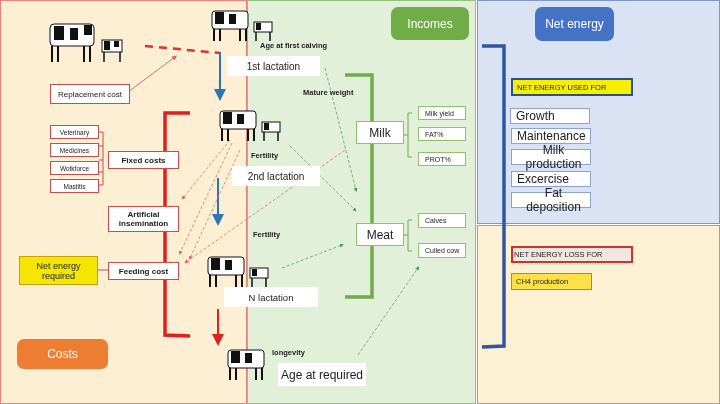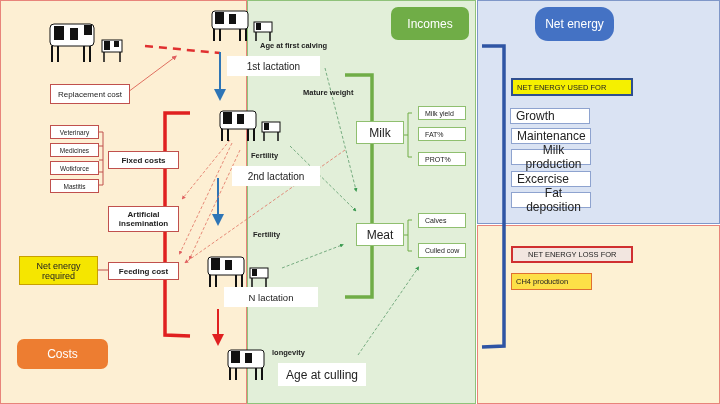--- a/index.html
+++ b/index.html
@@ -140,33 +140,33 @@
 <div class="label" style="left:251px;top:151px;">Fertility</div>
 <div class="box" style="left:232px;top:166px;width:88px;height:20px;font-size:10px;">
     <span>2nd lactation</span>
   </div>
 <div class="label" style="left:253px;top:230px;">Fertility</div>
 <div class="box" style="left:224px;top:287px;width:94px;height:20px;font-size:9.5px;">
     <span>N lactation</span>
   </div>
 <div class="label" style="left:272px;top:348px;">longevity</div>
 <div class="box" style="left:278px;top:363px;width:88px;height:23px;font-size:12px;">
-    <span>Age at culling</span>
+    <span>Age at required</span>
   </div>
 
 <div class="header-btn" style="left:391px;top:7px;width:78px;height:33px;background:#70ad47;">Incomes</div>
 <div class="box" style="left:356px;top:121px;width:48px;height:23px;border:1px solid #8fbf6f;font-size:12px;">Milk</div>
 <div class="box gbox" style="left:418px;top:106px;width:48px;height:14px;">Milk yield</div>
 <div class="box gbox" style="left:418px;top:127px;width:48px;height:14px;">FAT%</div>
 <div class="box gbox" style="left:418px;top:152px;width:48px;height:14px;">PROT%</div>
 <div class="box" style="left:356px;top:223px;width:48px;height:23px;border:1px solid #8fbf6f;font-size:12px;text-align:right;">Meat</div>
 <div class="box gbox" style="left:418px;top:213px;width:48px;height:15px;">Calves</div>
 <div class="box gbox" style="left:418px;top:243px;width:48px;height:15px;">Culled cow</div>
 
-<div class="header-btn" style="left:535px;top:7px;width:79px;height:34px;background:#4472c4;border-radius:13px;">Net energy</div>
+<div class="header-btn" style="left:535px;top:7px;width:79px;height:34px;background:#4472c4;">Net energy</div>
 <div class="box" style="left:511px;top:78px;width:122px;height:18px;background:#f5f000;border:2px solid #2f4f8f;font-size:7.5px;justify-content:flex-start;padding-left:4px;text-align:center;">NET ENERGY USED FOR</div>
 <div class="box bbox" style="left:510px;top:108px;width:80px;height:16px;">Growth</div>
 <div class="box bbox" style="left:511px;top:128px;width:80px;height:16px;">Maintenance</div>
 <div class="box bbox" style="left:511px;top:149px;width:80px;height:16px;">Milk production</div>
 <div class="box bbox" style="left:511px;top:171px;width:80px;height:16px;">Excercise</div>
 <div class="box bbox" style="left:511px;top:192px;width:80px;height:16px;">Fat deposition</div>
-<div class="box" style="left:511px;top:246px;width:122px;height:17px;background:#f2e6e0;border:2px solid #d03030;font-size:7.5px;justify-content:flex-start;padding-left:15px;">NET ENERGY LOSS FOR</div>
+<div class="box" style="left:511px;top:246px;width:122px;height:17px;background:#f2e6e0;border:2px solid #d03030;font-size:7.5px;justify-content:flex-start;padding-left:1px;">NET ENERGY LOSS FOR</div>
 <div class="box" style="left:511px;top:273px;width:81px;height:17px;background:#fde047;border:1.5px solid #e07030;font-size:7.5px;justify-content:flex-start;padding-left:4px;">CH4 production</div>
 
 </body></html>

